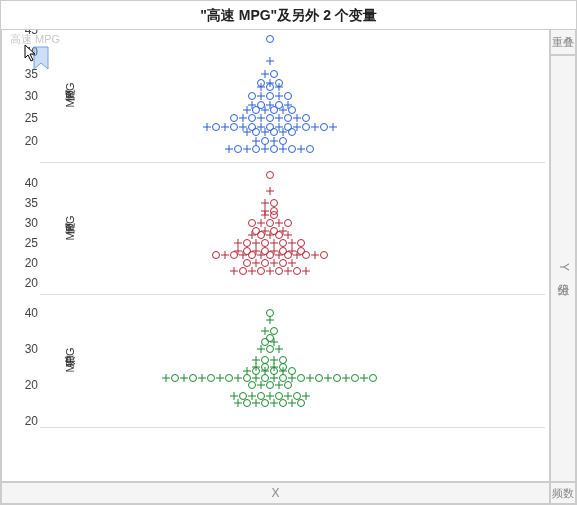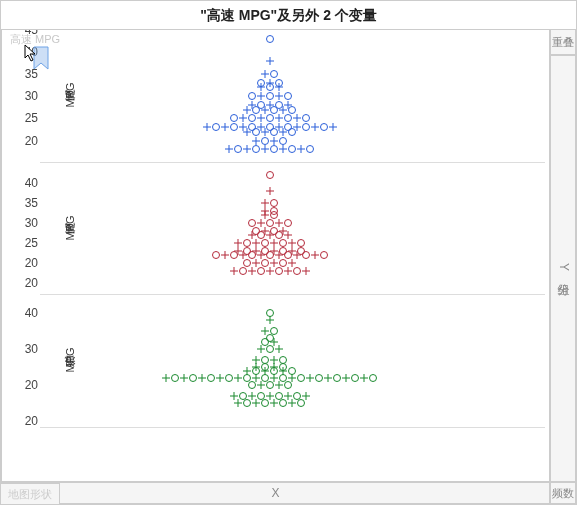--- a/index.html
+++ b/index.html
@@ -291,21 +291,20 @@
           </div>
           <div class="ylabel" style="top: 265.333px; height: 132.667px; line-height: 132.667px;">混合 MPG</div>
           <div class="yticks" style="top: 265.333px; height: 132.667px;">
             <div class="ytick" style="top: 125.495px;">20</div>
             <div class="ytick" style="top: 89.6396px;">20</div>
             <div class="ytick" style="top: 53.7838px;">30</div>
             <div class="ytick" style="top: 17.9279px;">40</div>
           </div>
         </div>
       <div class="brow">
-        <div class="bleft">地图形状</div>
         <div class="dz dz-bottom">X</div>
       </div>
     </div>
     <div class="rcol">
       <div class="spacer">重叠</div>
       <div class="dz dz-right" style="flex:1">Y 分组</div>
       <div class="spacer2">频数</div>
     </div>
   </div>
 </div>

